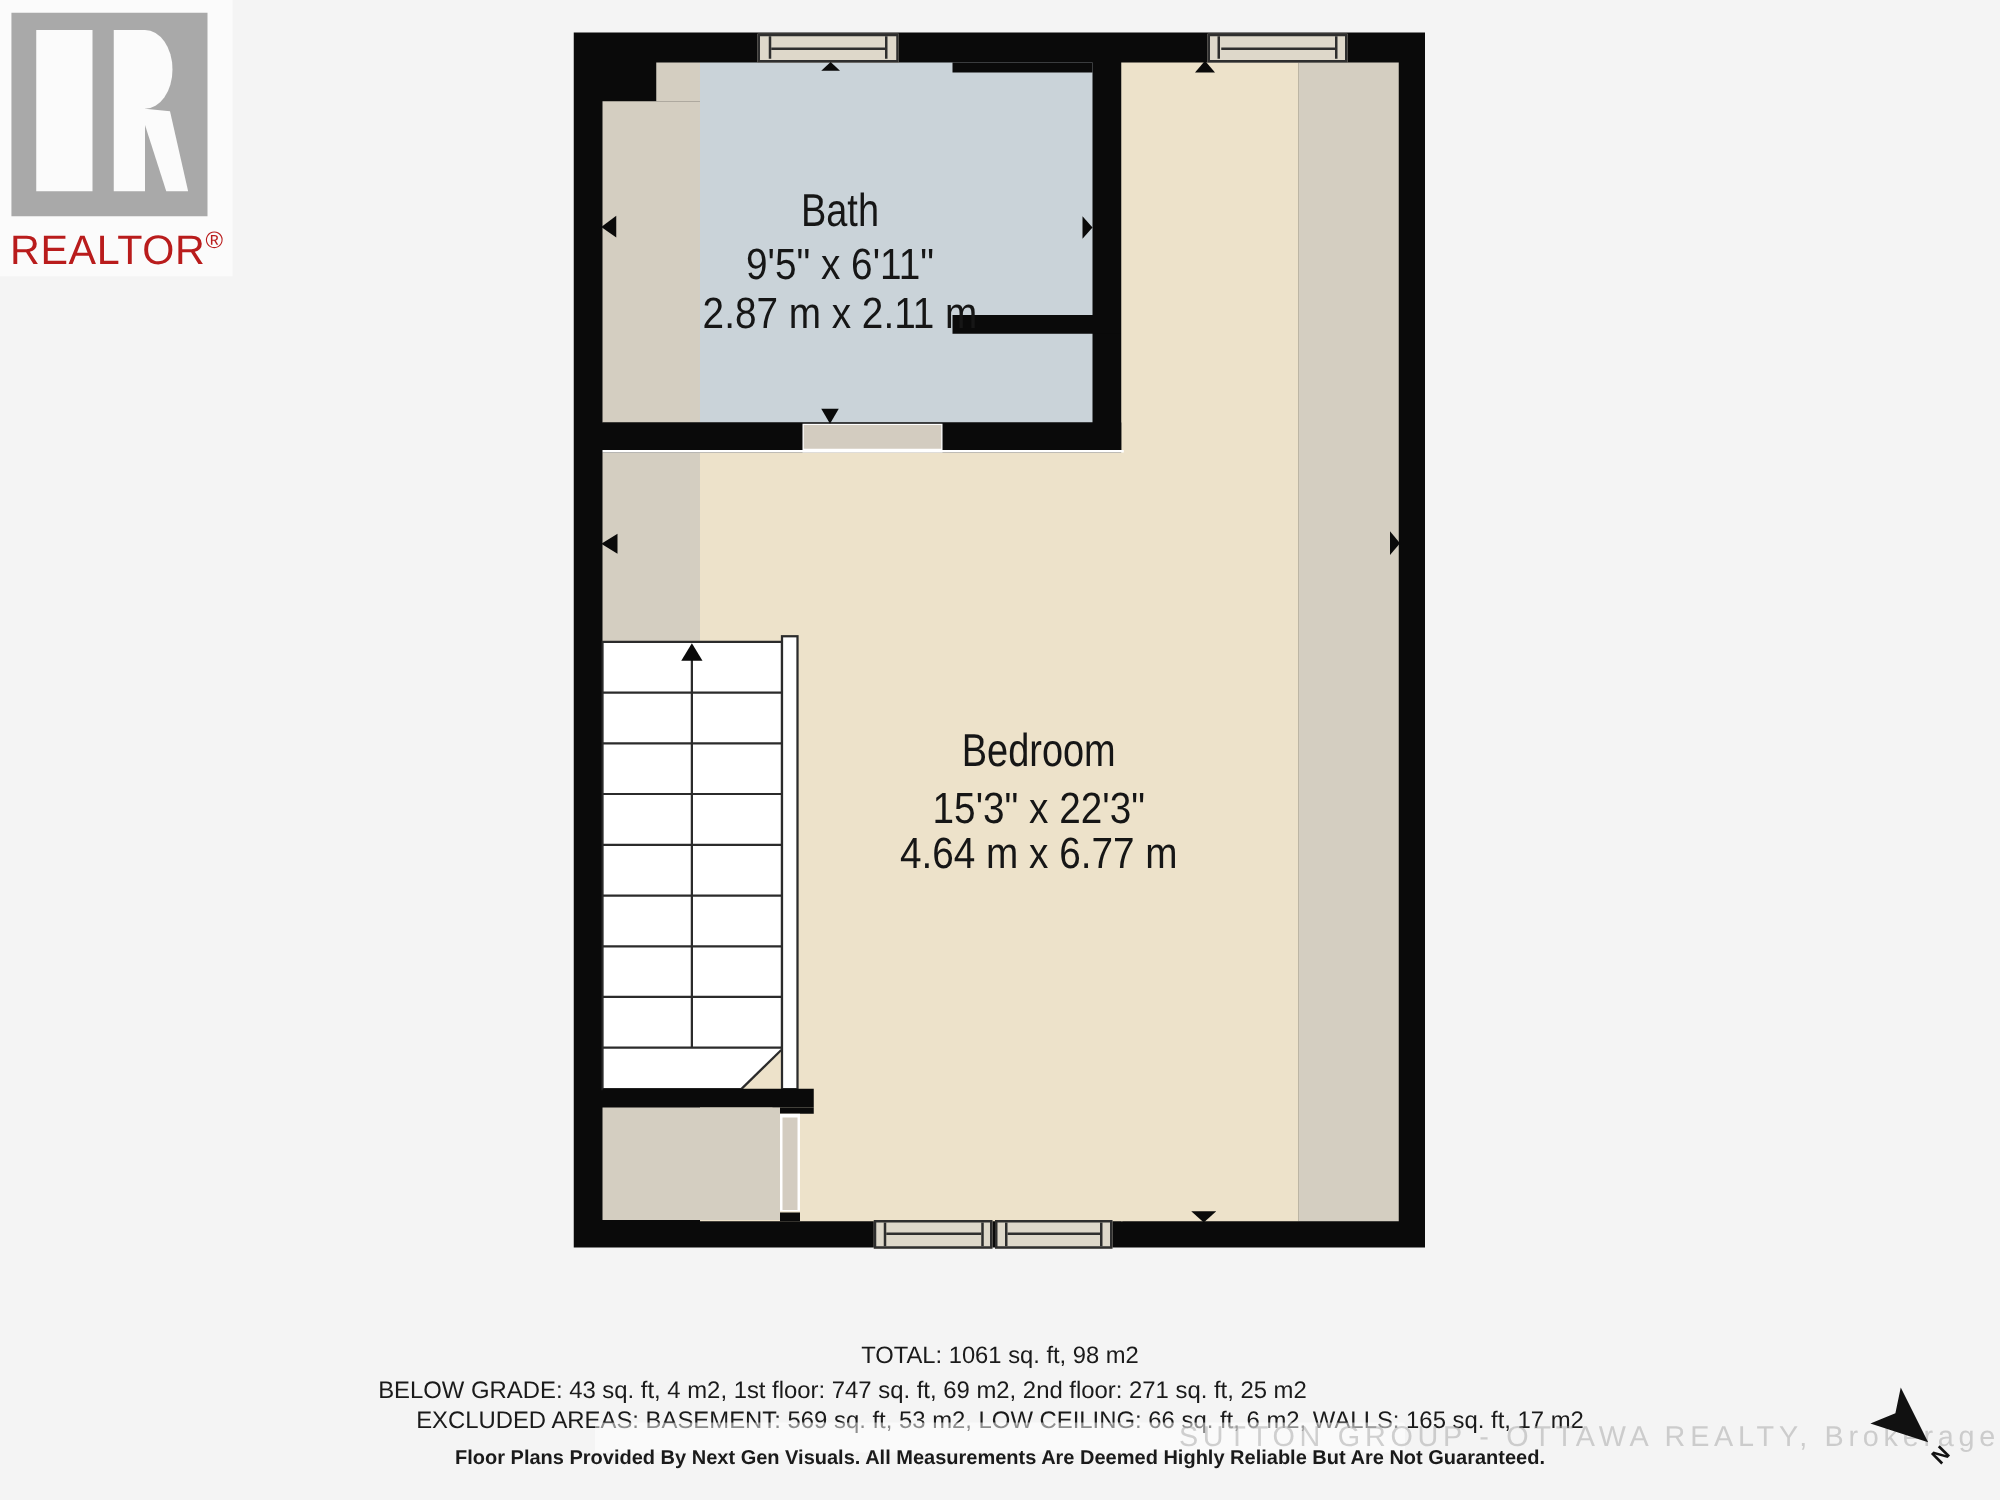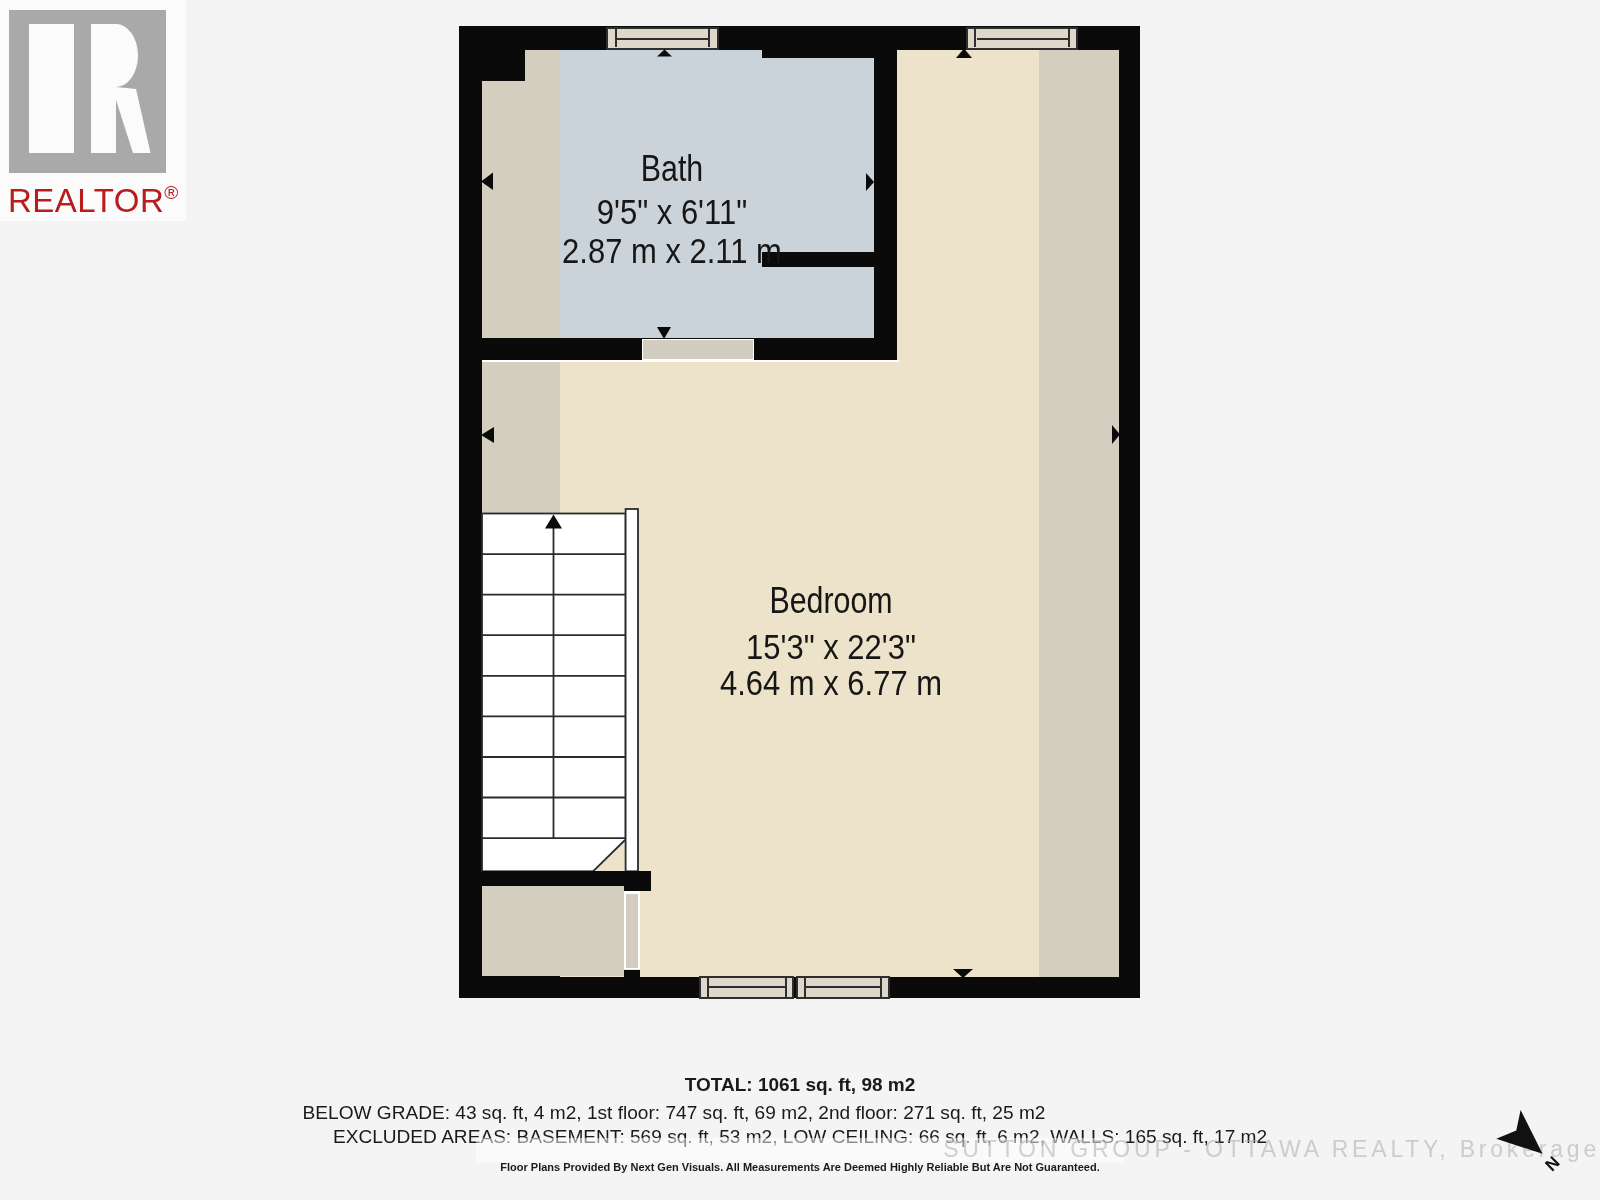--- a/index.html
+++ b/index.html
@@ -109,23 +109,23 @@
   </g>
 </svg>
 
 <div class="lbl lname" style="left:521.5px;top:149.8px;width:300px;">Bath</div>
 <div class="lbl ldim" style="left:521.5px;top:193.8px;width:300px;">9'5" x 6'11"</div>
 <div class="lbl ldim" style="left:521.5px;top:233.2px;width:300px;">2.87 m x 2.11 m</div>
 <div class="lbl lname" style="left:681px;top:581.7px;width:300px;">Bedroom</div>
 <div class="lbl ldim" style="left:681px;top:629px;width:300px;">15'3" x 22'3"</div>
 <div class="lbl ldim" style="left:681px;top:665.4px;width:300px;">4.64 m x 6.77 m</div>
 
-<div class="abs" style="left:0;top:1075px;width:1600px;text-align:center;font-size:19px;line-height:20px;font-weight:bold;color:#1a1a1a;">TOTAL: 1061 sq. ft, 98 m2</div>
+<div class="abs" style="left:0;top:1075px;width:1600px;text-align:center;font-size:19px;line-height:20px;font-weight:normal;color:#1a1a1a;">TOTAL: 1061 sq. ft, 98 m2</div>
 <div class="abs" style="left:0;top:1103px;width:1348px;text-align:center;font-size:19.1px;line-height:19px;color:#1a1a1a;">BELOW GRADE: 43 sq. ft, 4 m2, 1st floor: 747 sq. ft, 69 m2, 2nd floor: 271 sq. ft, 25 m2</div>
 <div class="abs" style="left:0;top:1127px;width:1600px;text-align:center;font-size:19.1px;line-height:19px;color:#1a1a1a;">EXCLUDED AREAS: BASEMENT: 569 sq. ft, 53 m2, LOW CEILING: 66 sq. ft, 6 m2, WALLS: 165 sq. ft, 17 m2</div>
 <div class="abs" style="left:476px;top:1138px;width:648px;height:24px;background:rgba(255,255,255,0.5);border-radius:2px;"></div>
 <div class="abs" style="left:0;top:1137px;width:1600px;height:25px;text-align:right;font-size:23px;line-height:25px;letter-spacing:3.8px;color:rgba(172,172,172,0.55);">SUTTON GROUP - OTTAWA REALTY, Brokerage</div>
-<div class="abs" style="left:0;top:1161px;width:1600px;text-align:center;font-size:11px;line-height:12px;font-weight:bold;color:#1a1a1a;">Floor Plans Provided By Next Gen Visuals. All Measurements Are Deemed Highly Reliable But Are Not Guaranteed.</div>
+<div class="abs" style="left:0;top:1161px;width:1600px;text-align:center;font-size:16px;line-height:12px;font-weight:bold;color:#1a1a1a;">Floor Plans Provided By Next Gen Visuals. All Measurements Are Deemed Highly Reliable But Are Not Guaranteed.</div>
 
 <svg class="abs" style="left:1480px;top:1095px;" width="110" height="100" viewBox="0 0 110 100">
   <polygon points="62.5,58.8 16.3,43.8 36.3,35.6 40.6,15" fill="#111"></polygon>
   <text x="71" y="71" font-family="Liberation Sans, sans-serif" font-size="17" font-weight="bold" fill="#111" transform="rotate(135 74 66)">N</text>
 </svg>
 
 </body></html>

